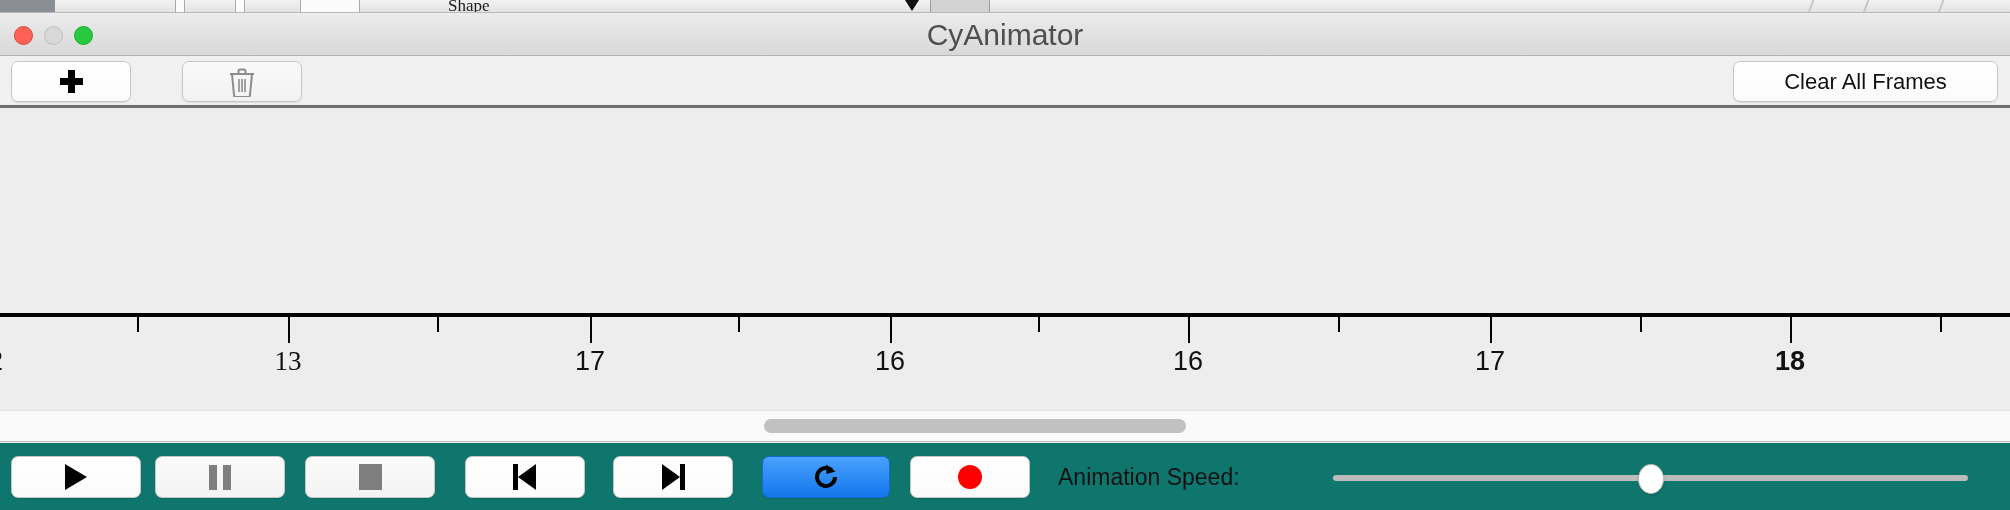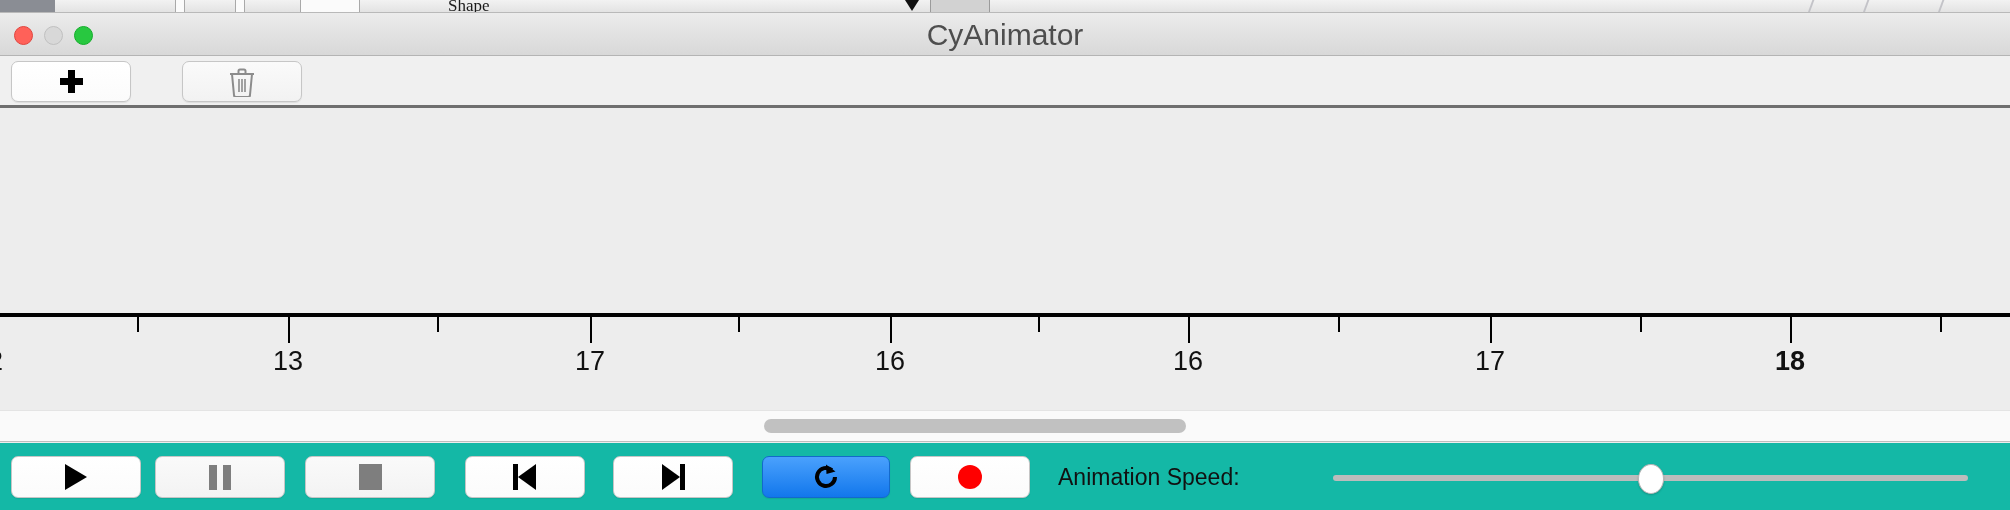--- a/index.html
+++ b/index.html
@@ -126,21 +126,21 @@
     border-top: 1px solid #e4e4e4; border-bottom: 1px solid #bdbdbd;
   }
   #hscroll-thumb {
     position: absolute; top: 8px; left: 765px; width: 415px; height: 14px;
     background: #c1c1c1; border-radius: 7px; cursor: pointer;
   }
 
   
   #controls {
     position: absolute; left: 0; top: 443px; width: 2010px; height: 67px;
-    background: #14b8a6;
+    background: #0f766e;
   }
   .cbtn {
     position: absolute; top: 13px; height: 42px;
     border: 1px solid #c6c6c6; border-radius: 7px;
     background: linear-gradient(#ffffff, #fbfbfb);
     box-shadow: 0 1px 1px rgba(0,0,0,.08);
     display: flex; align-items: center; justify-content: center;
     cursor: pointer;
   }
   .cbtn.dim { background: linear-gradient(#fafafa, #f3f3f3); }
@@ -221,39 +221,40 @@
     <span class="plus-icon"></span>
   </div>
   <div class="tbtn disabled" id="btn-del">
     <svg width="26" height="30" viewBox="0 0 26 30">
       <path d="M3 7 h20 l-2 21 a2 2 0 0 1 -2 2 h-12 a2 2 0 0 1 -2 -2 Z" fill="none" stroke="#8c8c8c" stroke-width="2"></path>
       <path d="M1 7 h24" stroke="#8c8c8c" stroke-width="2" fill="none"></path>
       <path d="M9.5 7 V4 a1.5 1.5 0 0 1 1.5 -1.5 h4 a1.5 1.5 0 0 1 1.5 1.5 V7" fill="none" stroke="#8c8c8c" stroke-width="2"></path>
       <path d="M10 12 v13 M13 12 v13 M16 12 v13" stroke="#8c8c8c" stroke-width="1.6"></path>
     </svg>
   </div>
+  <div class="tbtn" id="btn-clear">Clear All Frames</div>
 </div>
 
 <div id="timeline">
   
 </div>
 
 <div id="axis">
   <div class="axis-line"></div>
 
 <div class="tick minor" style="left: 137px;"></div>
     <div class="tick minor" style="left: 437px;"></div>
     <div class="tick minor" style="left: 738px;"></div>
     <div class="tick minor" style="left: 1038px;"></div>
     <div class="tick minor" style="left: 1338px;"></div>
     <div class="tick minor" style="left: 1640px;"></div>
     <div class="tick minor" style="left: 1940px;"></div>
     <div class="tick-label" style="left: -12px;">12</div>
     <div class="tick major" style="left: 288px;"></div>
-    <div class="tick-label" style="left: 288px;">13</div>
+    <div class="tick-label" style="left: 288px; font-family: Liberation Serif, serif;">13</div>
     <div class="tick major" style="left: 590px;"></div>
     <div class="tick-label" style="left: 590px;">17</div>
     <div class="tick major" style="left: 890px;"></div>
     <div class="tick-label" style="left: 890px;">16</div>
     <div class="tick major" style="left: 1188px;"></div>
     <div class="tick-label" style="left: 1188px;">16</div>
     <div class="tick major" style="left: 1490px;"></div>
     <div class="tick-label" style="left: 1490px;">17</div>
     <div class="tick major" style="left: 1790px;"></div>
     <div class="tick-label" style="left: 1790px; font-weight: bold;">18</div>

